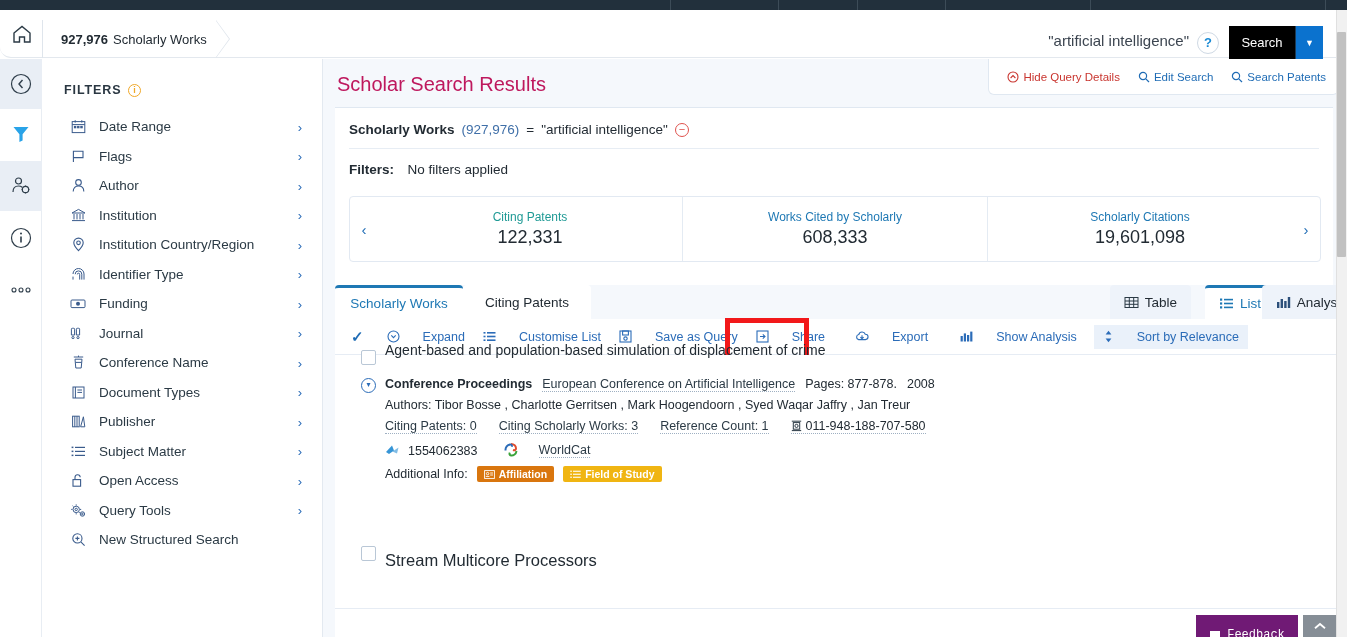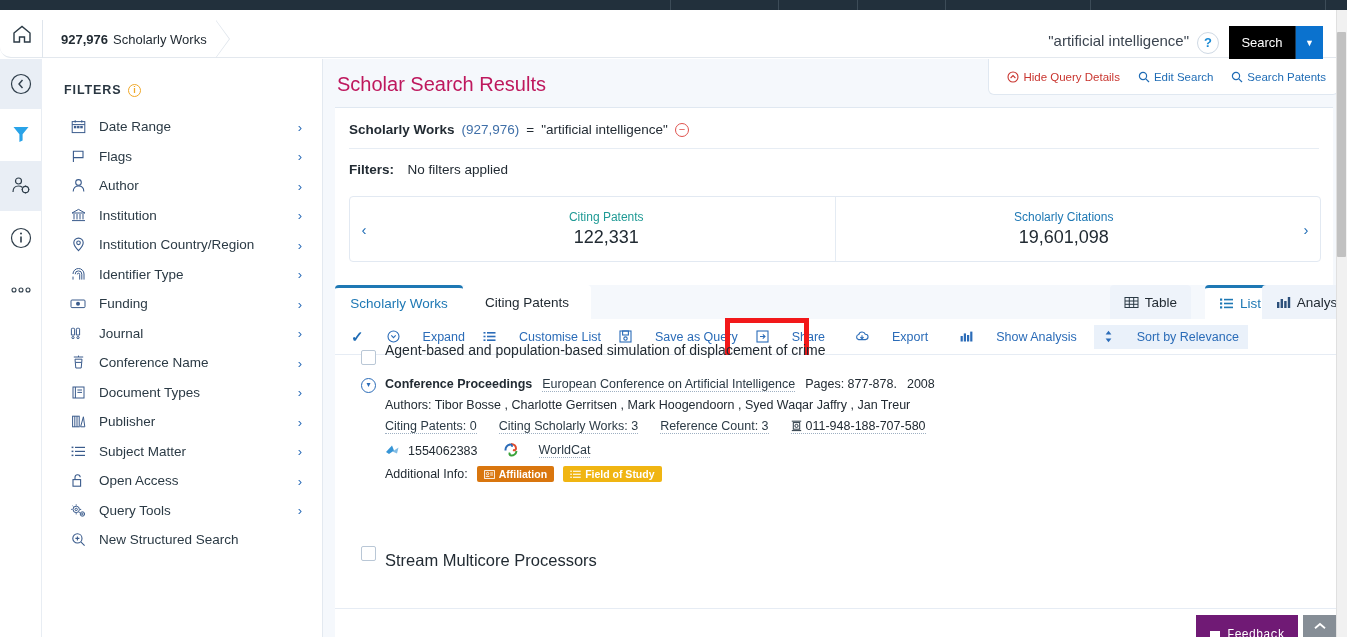--- a/index.html
+++ b/index.html
@@ -570,20 +570,24 @@
       </div>
 
       <div class="metrics">
         <div class="arrow">‹</div>
         <div class="cells" id="metricCells">
             <div class="metric">
               <div class="lbl teal">Citing Patents</div>
               <div class="val">122,331</div>
             </div>
             <div class="metric">
+              <div class="lbl ">Works Cited by Scholarly</div>
+              <div class="val">608,333</div>
+            </div>
+            <div class="metric">
               <div class="lbl ">Scholarly Citations</div>
               <div class="val">19,601,098</div>
             </div>
           </div>
         <div class="arrow">›</div>
       </div>
     </div>
 
     <div class="tabstrip">
       <div class="tab sel" style="left:12px;width:128px;justify-content:center">
@@ -725,21 +729,21 @@
       </div>
 
       <div class="meta r2">
         <span>Authors:</span>
         <span>Tibor Bosse , Charlotte Gerritsen , Mark Hoogendoorn , Syed Waqar Jaffry , Jan Treur</span>
       </div>
 
       <div class="meta r3">
         <span class="lk">Citing Patents: 0</span>
         <span class="lk">Citing Scholarly Works: 3</span>
-        <span class="lk">Reference Count: 3</span>
+        <span class="lk">Reference Count: 1</span>
         <span class="orc">
           <span>
             <svg width="11" height="12" viewBox="0 0 11 12" fill="none" stroke="#2b3a45" stroke-width="1">
               <rect x="2.3" y="2.6" width="6.4" height="6.6"></rect>
                 <circle cx="5.5" cy="5.9" r="1.6"></circle>
               <path d="M0.8 1.2 H10.2 M0.8 10.6 H10.2"></path>
             </svg>
           </span>
           <span>011-948-188-707-580</span>
         </span>

